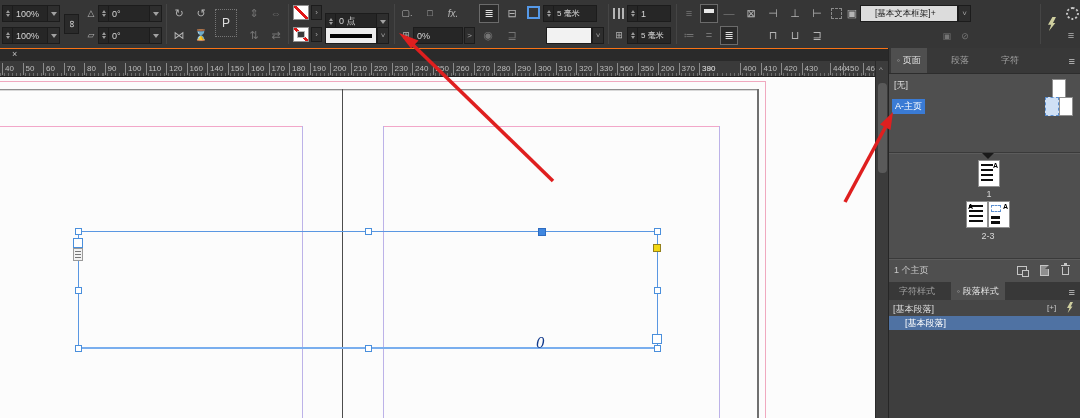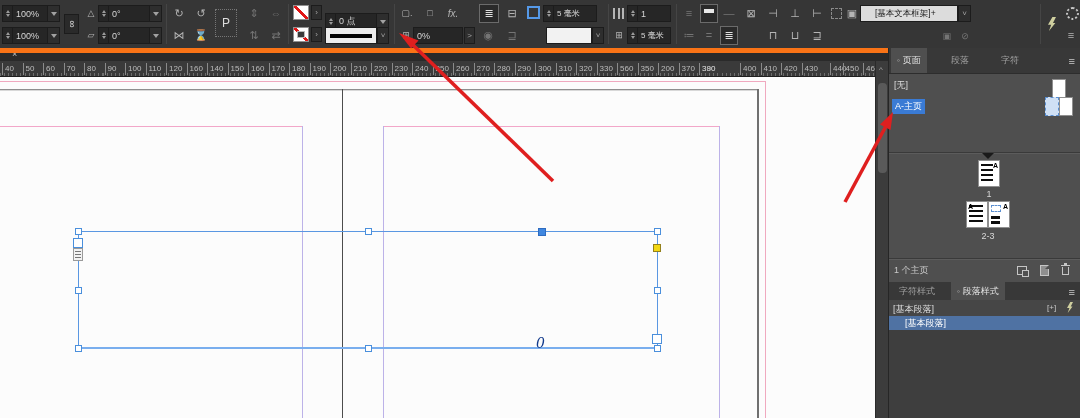--- a/index.html
+++ b/index.html
@@ -1,20 +1,20 @@
 <!DOCTYPE html>
 <html><head>
 <meta charset="utf-8">
 <style>
   html,body{margin:0;padding:0;width:1080px;height:418px;overflow:hidden;
     font-family:"Liberation Sans",sans-serif;-webkit-font-smoothing:antialiased;}
   #stage{position:relative;width:1080px;height:418px;background:#fff;}
 
   
-  #toolbar{position:absolute;left:0;top:0;width:1080px;height:48px;background:#363636;border-bottom:5px solid #f97316;z-index:5;}
+  #toolbar{position:absolute;left:0;top:0;width:1080px;height:48px;background:#363636;border-bottom:1px solid #f97316;z-index:5;}
   .tb-field{position:absolute;height:17px;background:#262626;border:1px solid #1c1c1c;color:#d6d6d6;font-size:9px;display:flex;align-items:center;box-sizing:border-box;}
   .tb-field .val{padding:0 3px;white-space:nowrap;}
   .spin{width:9px;height:100%;display:flex;flex-direction:column;align-items:center;justify-content:center;gap:1px;border-right:1px solid #1c1c1c;}
   .spin i{width:0;height:0;border-left:2.5px solid transparent;border-right:2.5px solid transparent;}
   .spin .up{border-bottom:3px solid #9b9b9b;}
   .spin .dn{border-top:3px solid #9b9b9b;}
   .dd{margin-left:auto;width:11px;height:100%;border-left:1px solid #1c1c1c;display:flex;align-items:center;justify-content:center;background:#2e2e2e;}
   .dd i{width:0;height:0;border-left:3px solid transparent;border-right:3px solid transparent;border-top:4px solid #a2a2a2;}
   .tb-icon{position:absolute;width:18px;height:17px;color:#b5b5b5;font-size:11px;line-height:17px;text-align:center;}
   .tb-icon.gray{color:#757575;}

